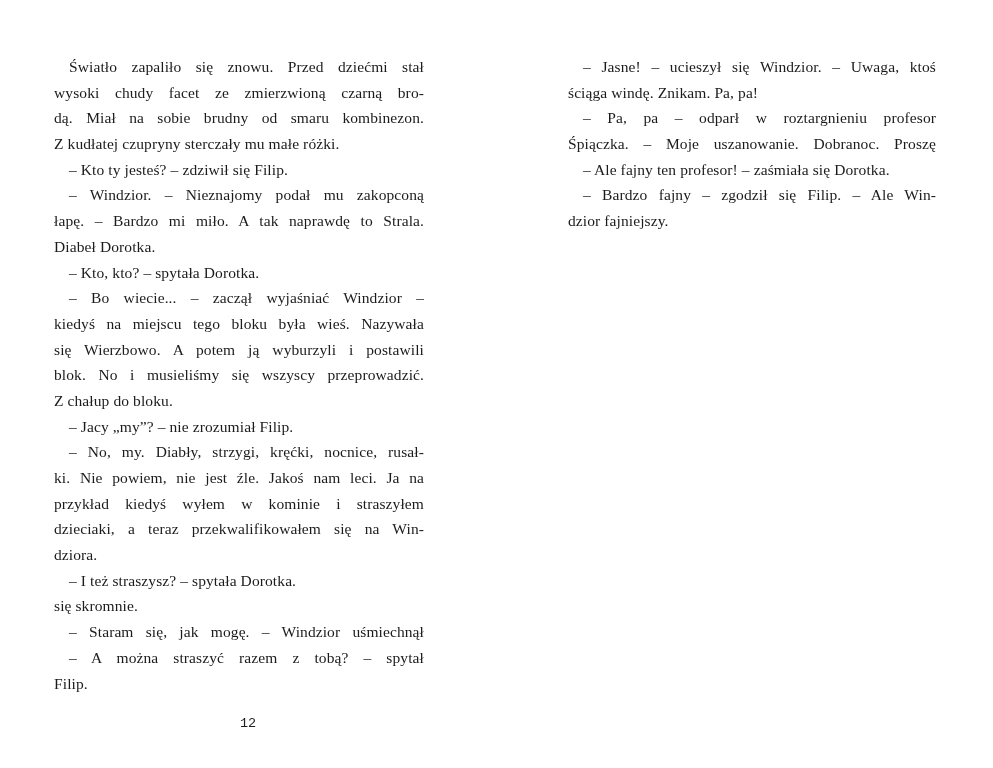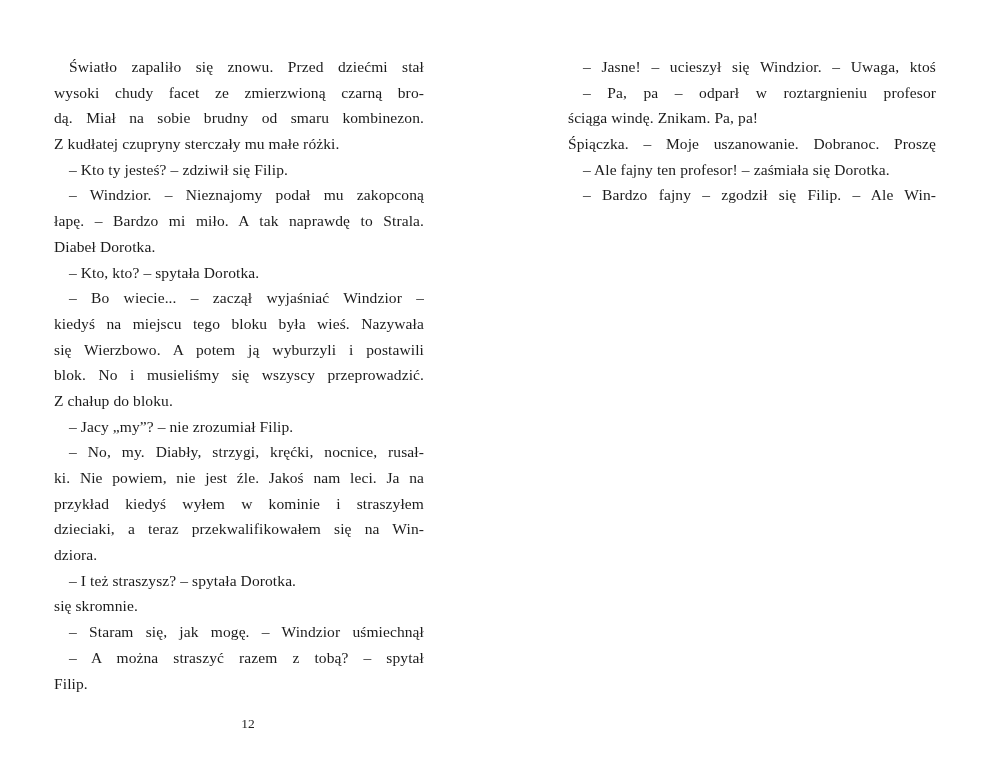--- a/index.html
+++ b/index.html
@@ -43,21 +43,21 @@
     content: "";
     display: inline-block;
     width: 100%;
     height: 0;
   }
   .folio {
     position: absolute;
     top: 716px;
     left: 248px;
     transform: translateX(-50%);
-    font-family: Liberation Serif, serif;
+    font-family: Liberation Mono, monospace;
     font-size: 13.5px;
     font-weight: 500;
     color: #1f1f1f;
   }
 </style>
 </head>
 <body>
 
 <div class="spread">
   <div class="page page-left">
@@ -83,21 +83,22 @@
       <div class="line">dziora.</div>
       <div class="line indent">– I też straszysz? – spytała Dorotka.</div>
       <div class="line">się skromnie.</div>
       <div class="line indent just">– Staram się, jak mogę. – Windzior uśmiechnął</div>
       <div class="line indent just">– A można straszyć razem z tobą? – spytał</div>
       <div class="line">Filip.</div>
     </div>
 
   <div class="page page-right">
       <div class="line indent just">– Jasne! – ucieszył się Windzior. – Uwaga, ktoś</div>
+      <div class="line">ściąga windę. Znikam. Pa, pa!</div>
       <div class="line indent just">– Pa, pa – odparł w roztargnieniu profesor</div>
-      <div class="line">ściąga windę. Znikam. Pa, pa!</div>
       <div class="line just">Śpiączka. – Moje uszanowanie. Dobranoc. Proszę</div>
       <div class="line indent">– Ale fajny ten profesor! – zaśmiała się Dorotka.</div>
       <div class="line indent just">– Bardzo fajny – zgodził się Filip. – Ale Win-</div>
+      <div class="line">dzior fajniejszy.</div>
     </div>
 
   <div class="folio">12</div>
 </div>
 
 </body></html>

